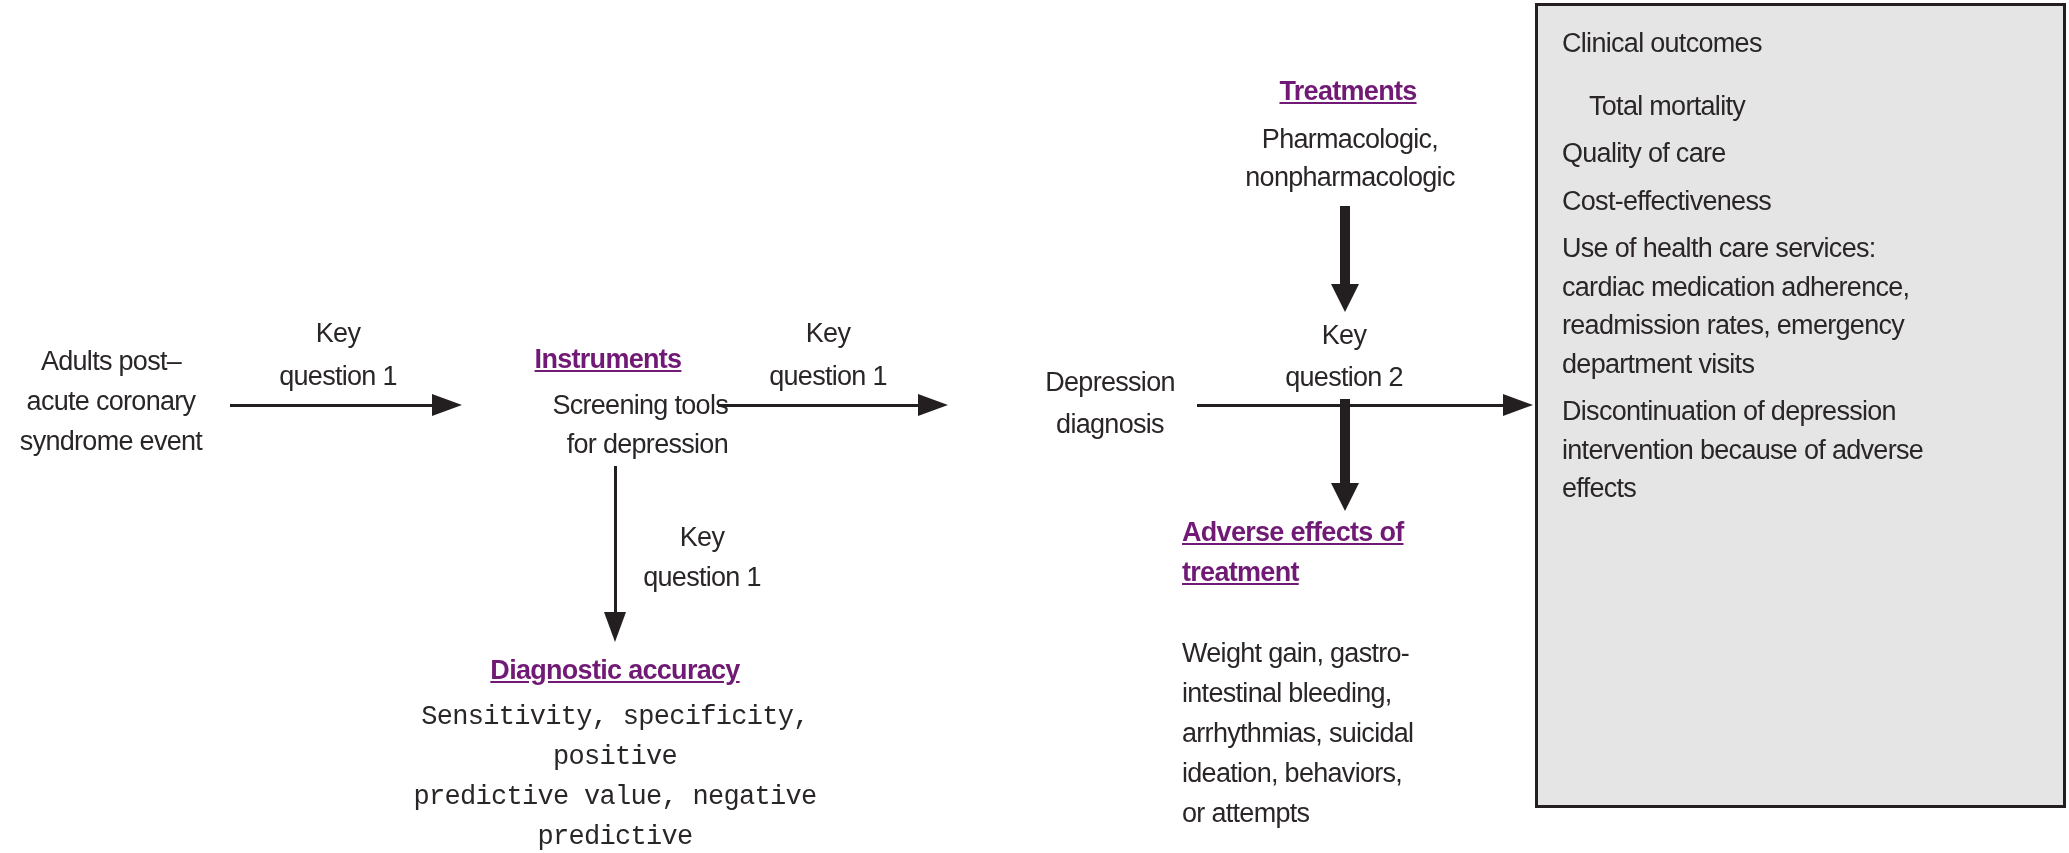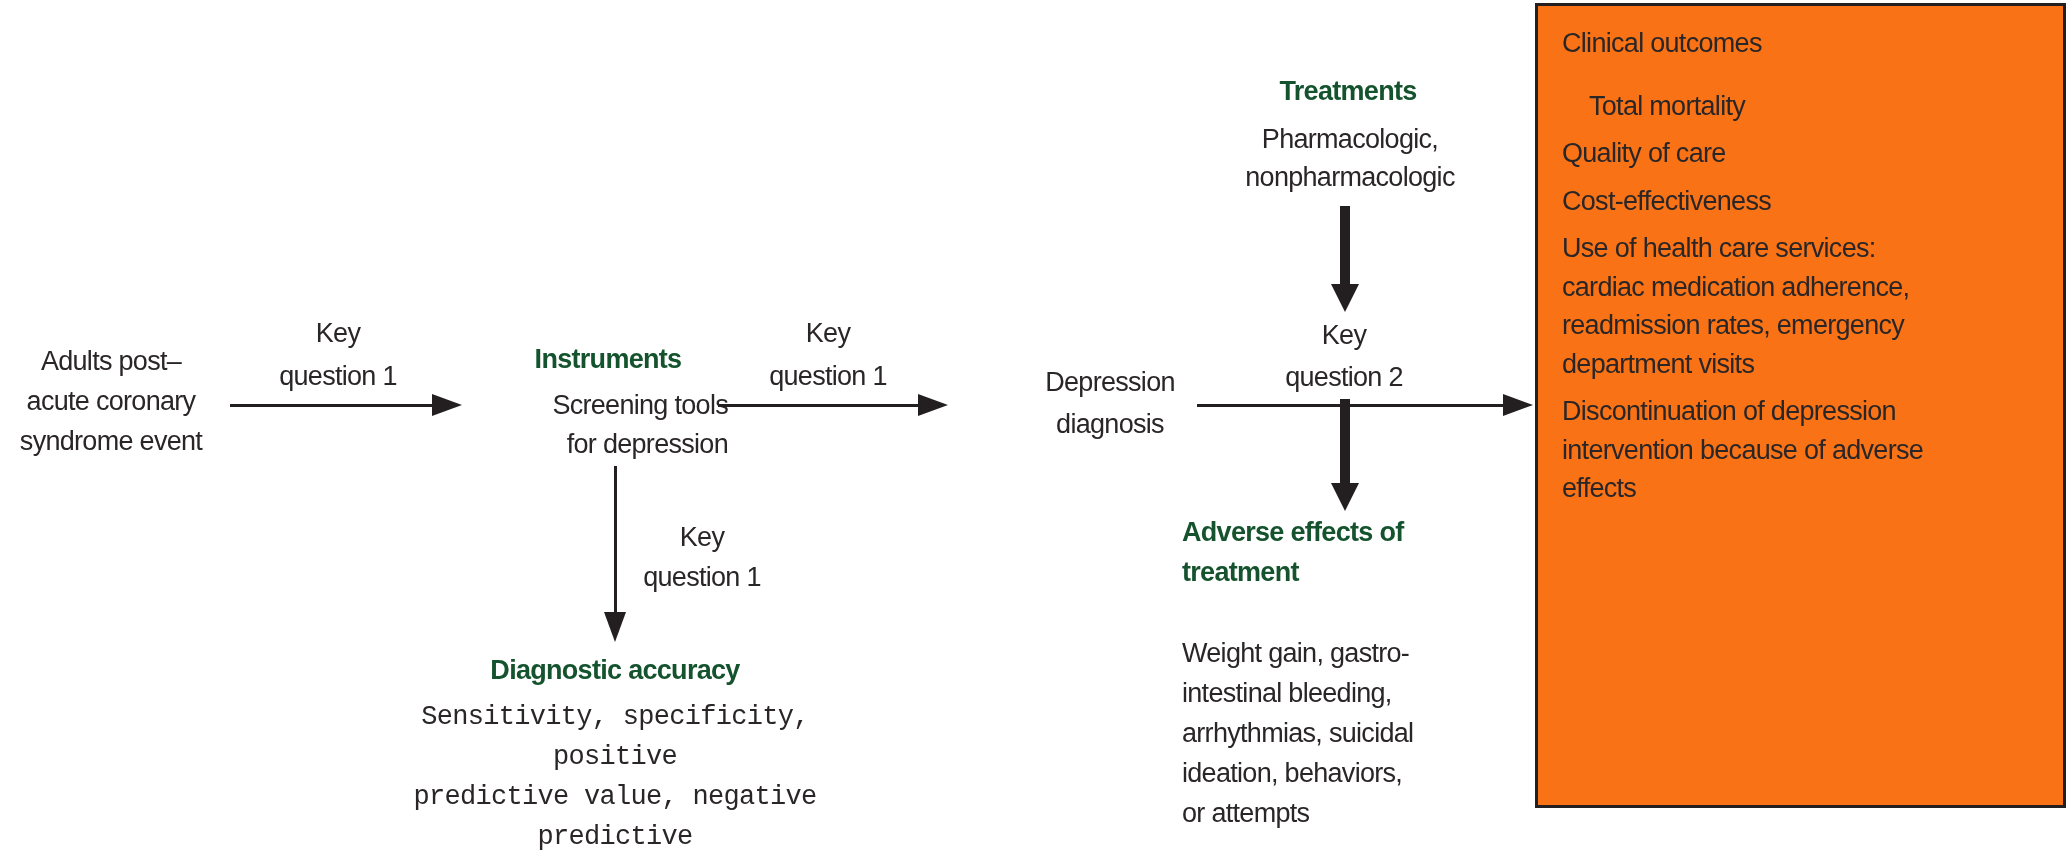--- a/index.html
+++ b/index.html
@@ -9,38 +9,38 @@
     width:2069px;height:853px;
     background:#ffffff;
     font-family:"Liberation Sans", sans-serif;
     color:#2a2627;
     font-size:27px;
     letter-spacing:-0.7px;
     overflow:hidden;
   }
   .t{position:absolute;white-space:pre-line;line-height:40px;}
   .center{text-align:center;}
-  .bold{font-weight:700;color:#14532d;}
+  .bold{font-weight:700;color:#701a75;text-decoration:underline;}
   
   .arrow{position:absolute;}
   .shaft-h{position:absolute;height:3px;background:#231f20;}
   .shaft-v{position:absolute;width:3px;background:#231f20;}
   .shaft-v.thick{width:10px;}
   .head-r{position:absolute;width:0;height:0;
     border-top:11px solid transparent;border-bottom:11px solid transparent;
     border-left:30px solid #231f20;}
   .head-d{position:absolute;width:0;height:0;
     border-left:11px solid transparent;border-right:11px solid transparent;
     border-top:30px solid #231f20;}
   .head-d.big{border-left:14px solid transparent;border-right:14px solid transparent;
     border-top:28px solid #231f20;}
   
   .outcomes-box{
     position:absolute;left:1535px;top:3px;width:531px;height:805px;
-    box-sizing:border-box;border:3px solid #231f20;background:#f97316;
+    box-sizing:border-box;border:3px solid #231f20;background:#e5e5e5;
     padding:18px 18px 0 24px;
   }
   .outcome-item{white-space:pre-line;line-height:38.5px;margin:0 0 9px 0;}
   .outcome-item.indent{padding-left:27px;margin-top:24px;}
 </style>
 </head>
 <body>
 
 <div class="canvas">
 

